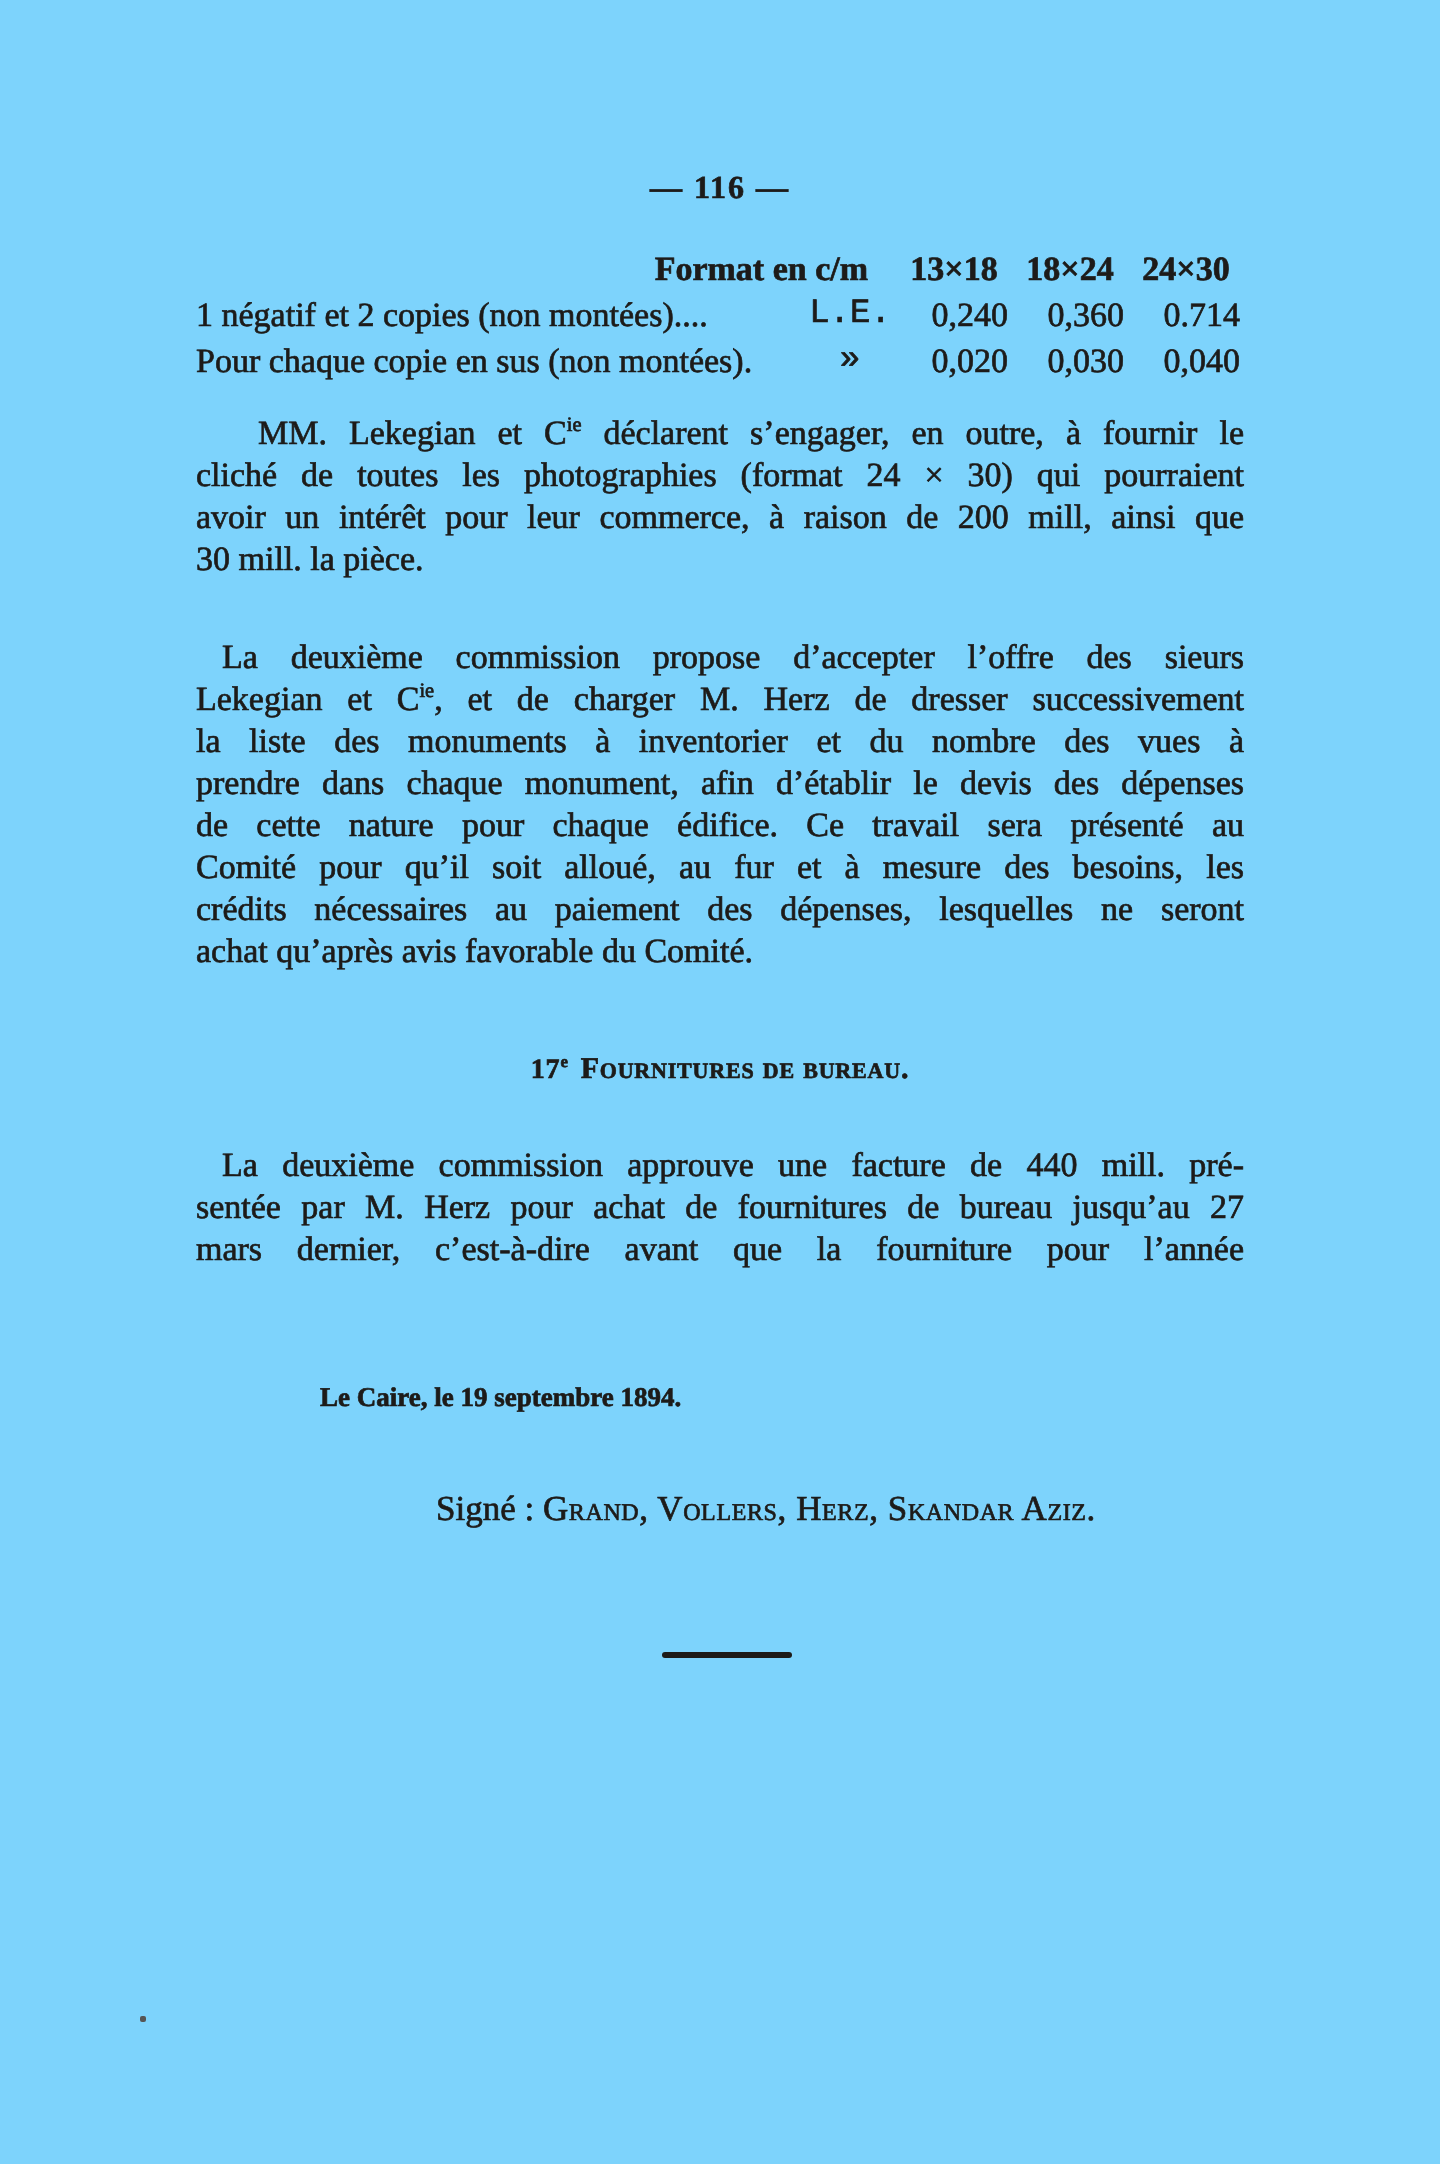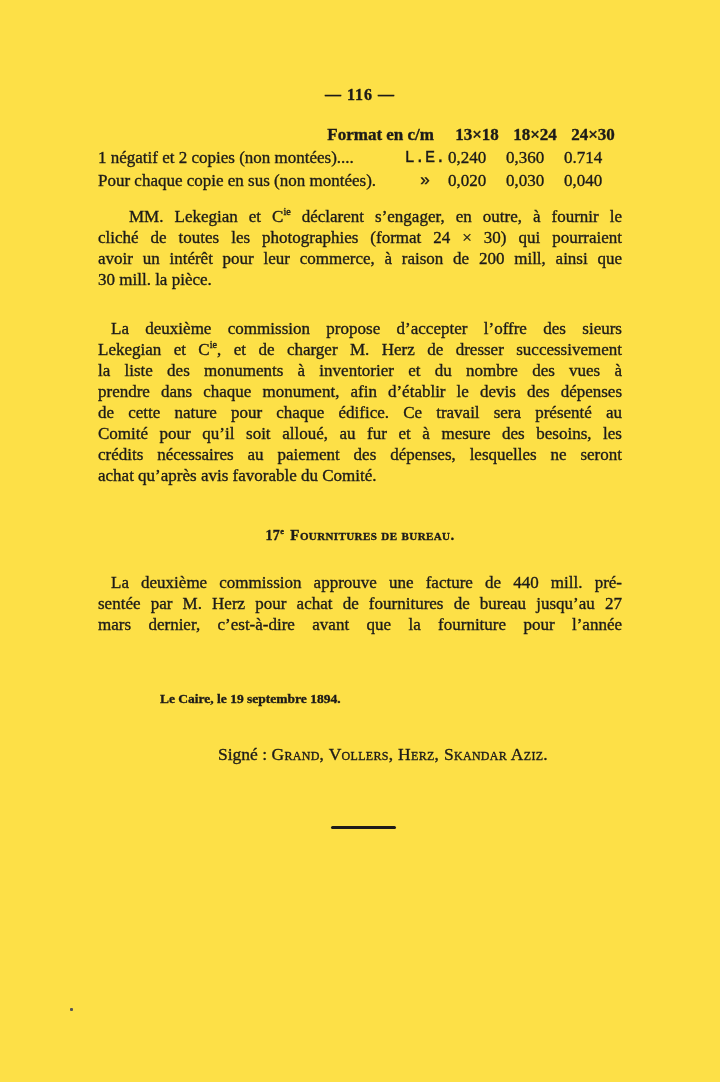--- a/index.html
+++ b/index.html
@@ -1,40 +1,40 @@
 <!DOCTYPE html>
 <html><head>
 <meta charset="utf-8">
 <style>
   html,body{margin:0;padding:0;background:#e8e8e6;}
   .page{
     position:relative;
     width:720px;height:1082px;
     margin:0 auto;
-    background:#fde047;
+    background:#7dd3fc;
     color:#1d1b19;
     font-family:"Liberation Serif", serif;
     -webkit-text-stroke:0.35px;
     overflow:hidden;
   }
   sup{font-size:0.6em; line-height:0;}
 
   .page-number{
     position:absolute; top:86px; left:0; width:720px;
     text-align:center; font-size:16px; font-weight:700; letter-spacing:1px;
   }
 
   
   .ptable{position:absolute; top:123px; left:98px; width:524px; font-size:17px; line-height:23px;}
   .trow{display:flex;}
   .t-hlabel{flex:1; text-align:right; padding-right:14px; box-sizing:border-box; font-weight:700;}
   .t-hcol{width:58px; text-align:center; font-weight:700;}
   .t-label{flex:1;}
   .t-unit{width:46px; text-align:center;font-family:Liberation Mono, monospace;}
-  .t-col{width:58px; padding-right:2px; box-sizing:border-box;}
+  .t-col{width:58px; text-align:right; padding-right:2px; box-sizing:border-box;}
 
   
   .textblock{position:absolute; left:98px; width:524px; font-size:17px; line-height:21px;}
   .pline{text-align:justify; text-align-last:justify;}
   .pline.last{text-align:justify; text-align-last:left;}
   .indent-lg .pline.first{text-indent:31px;}
   .indent-sm .pline.first{text-indent:13px;}
   #para-1{top:206px;}
   #para-2{top:318px;}
   #para-3{top:572px;}

